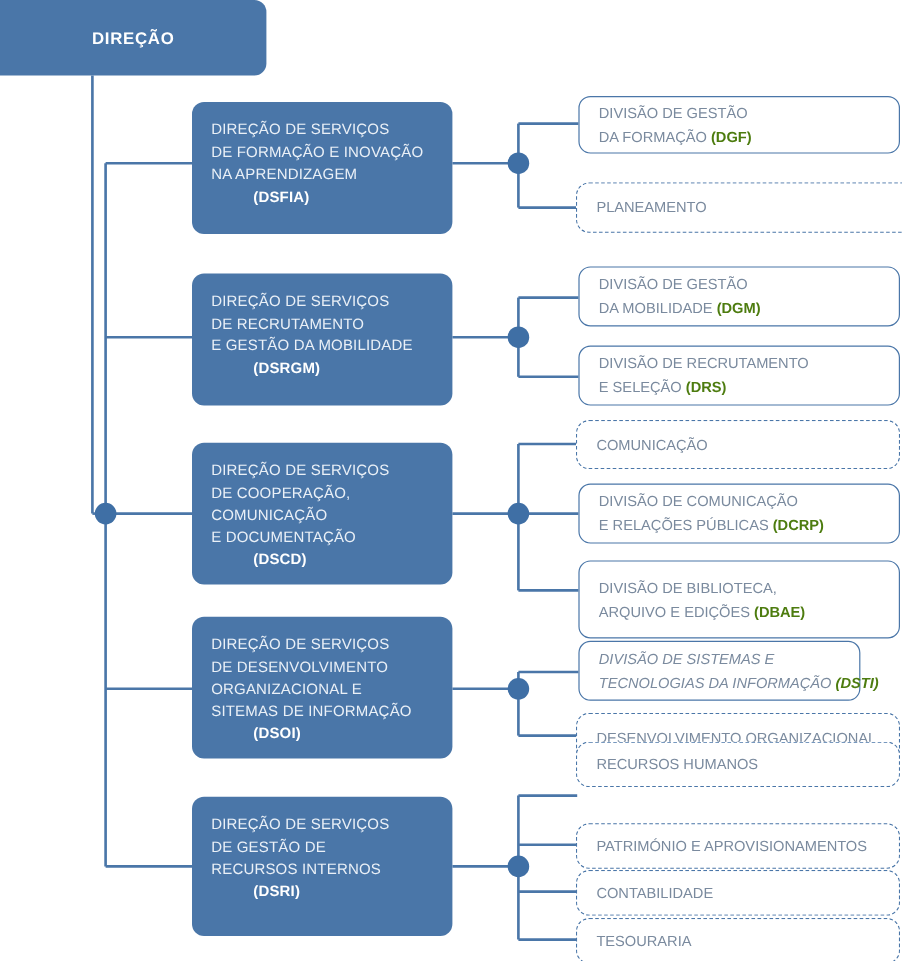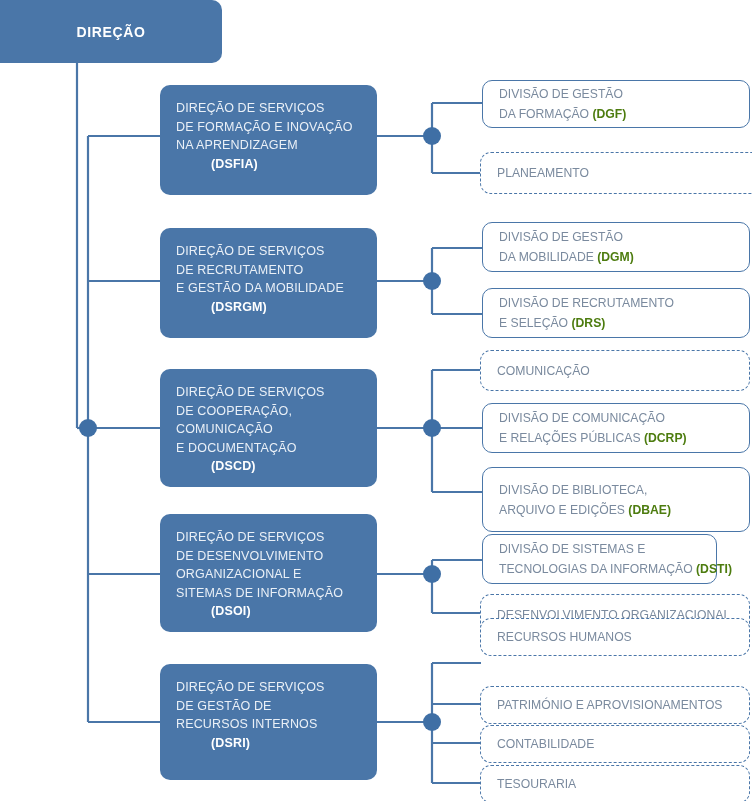--- a/index.html
+++ b/index.html
@@ -242,21 +242,21 @@
     </div>
   </div>
 
   <div class="node box-solid" style="left:482px; top:467px; width:268px; height:65px;">
     <div class="right-text">
       <span class="line">DIVISÃO DE BIBLIOTECA,</span>
       <span class="line"><span>ARQUIVO E EDIÇÕES </span><b>(DBAE)</b></span>
     </div>
   </div>
 
-  <div class="node box-solid" style="left:482px; top:534px; width:235px; height:50px;">
+  <div class="node box-solid" style="left:482px; top:534px; width:235px; height:50px;font-style:italic;">
     <div class="right-text">
       <span class="line">DIVISÃO DE SISTEMAS E</span>
       <span class="line"><span>TECNOLOGIAS DA INFORMAÇÃO </span><b>(DSTI)</b></span>
     </div>
   </div>
 
   <div class="node box-dashed" style="left:480px; top:594px; width:270px; height:41px;">
     <div class="right-text">
       <span class="line">DESENVOLVIMENTO ORGANIZACIONAL</span>
     </div>

